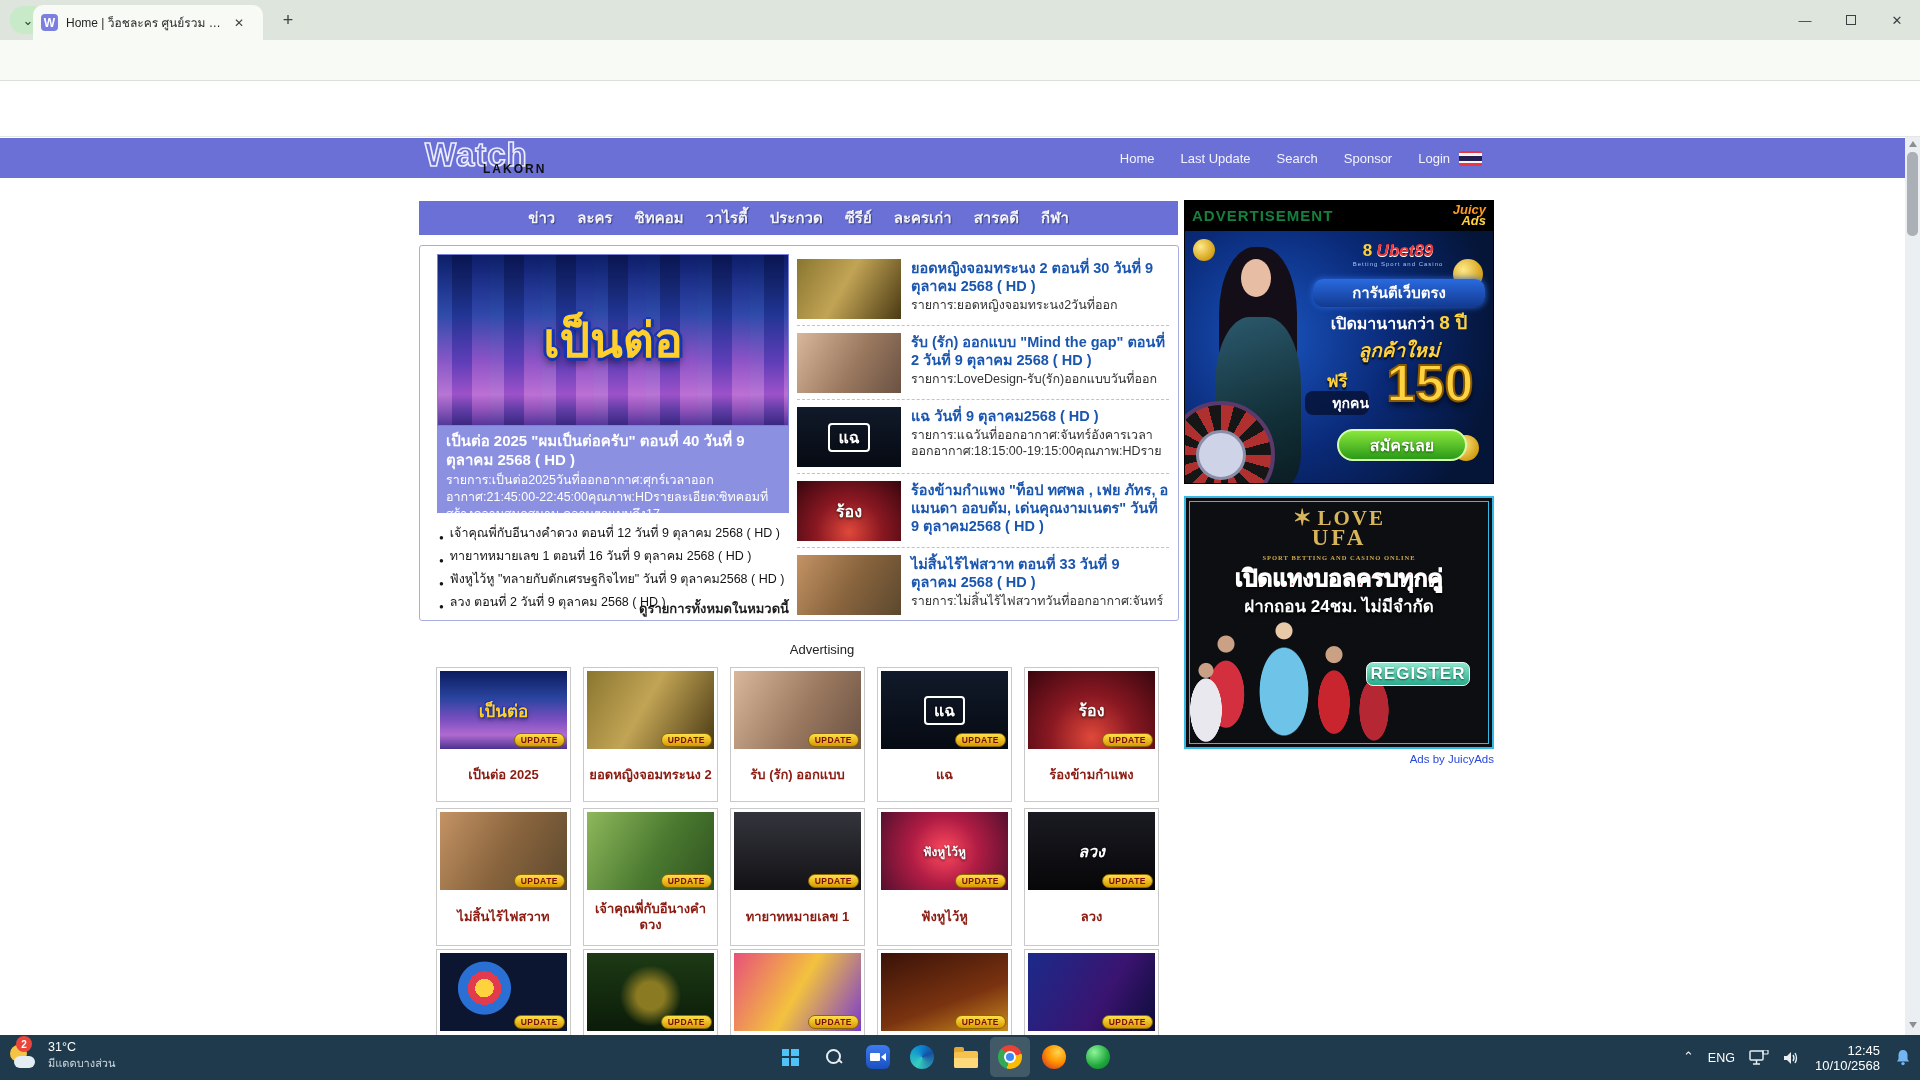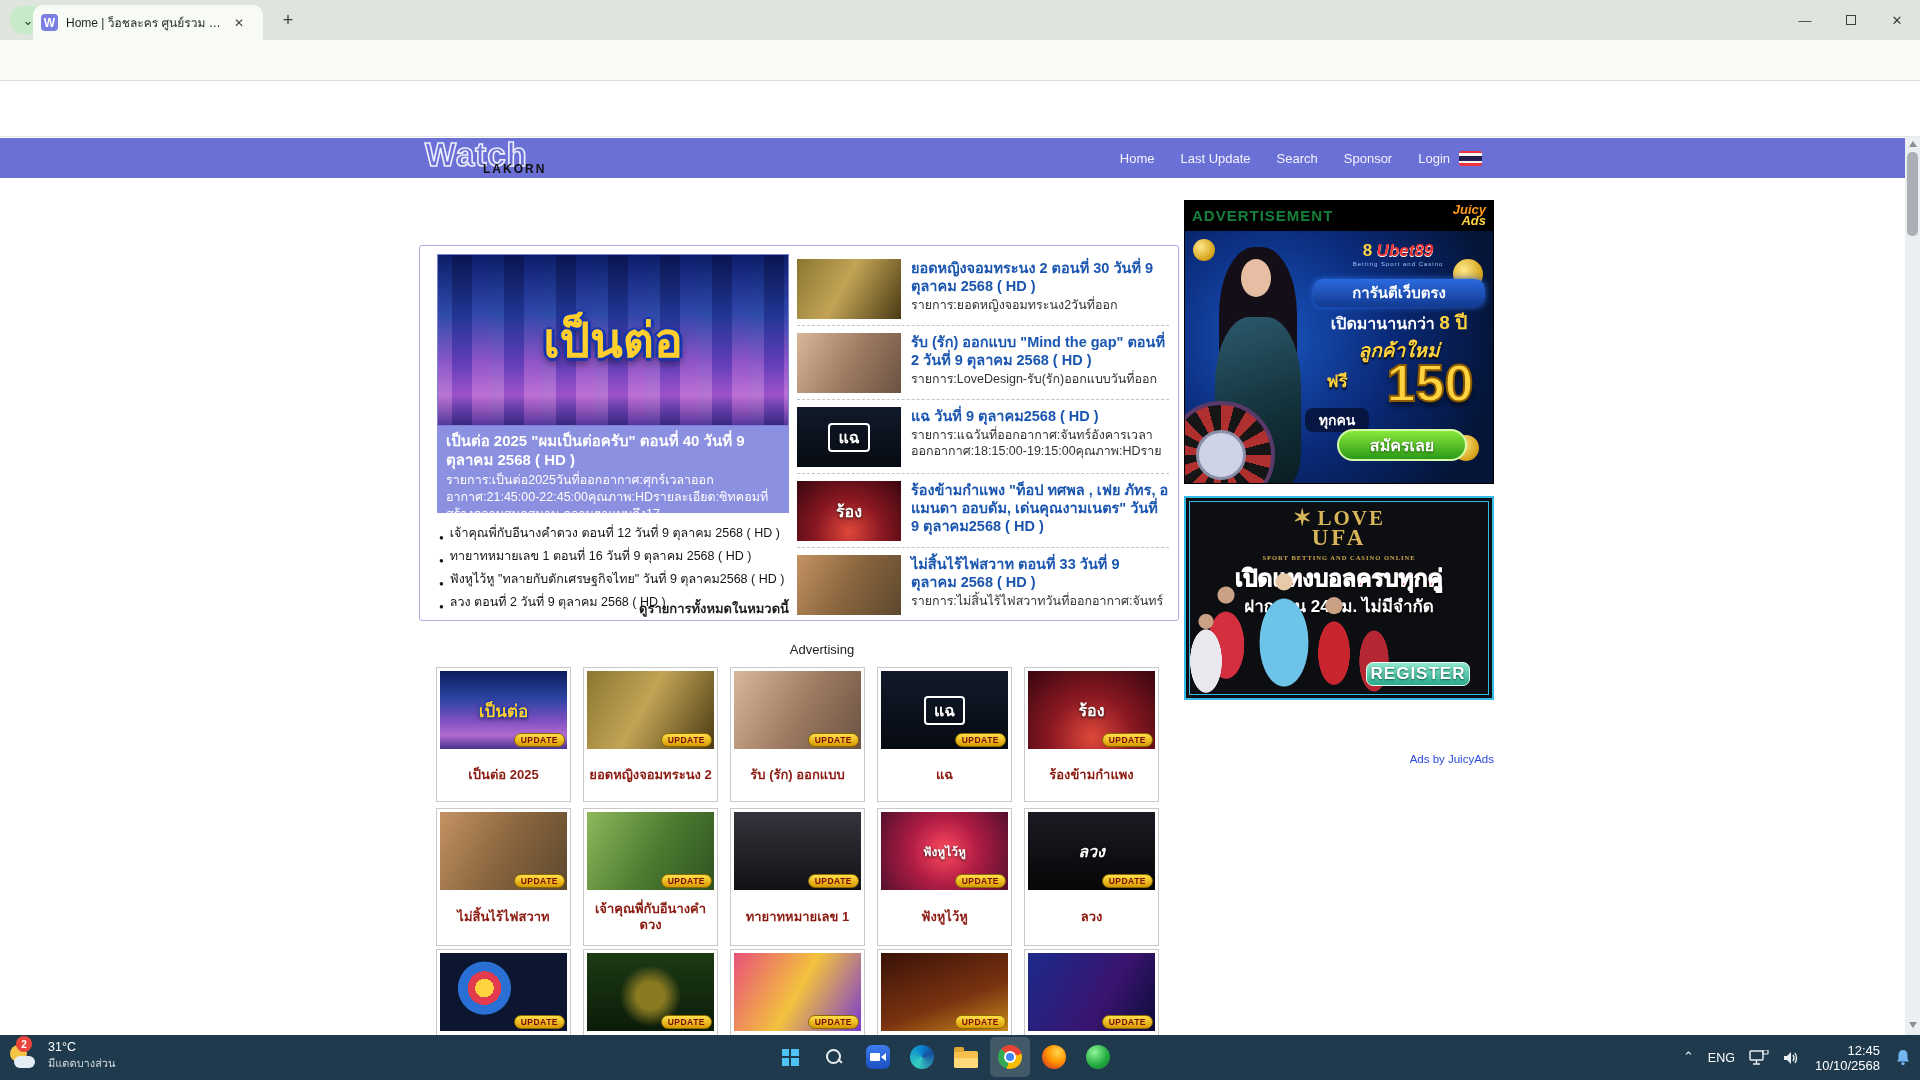--- a/index.html
+++ b/index.html
@@ -160,29 +160,29 @@
   .ubet .us { display:block; color:#9fc6ff; font-size:6px; letter-spacing:1px; }
   .adl1 { position:absolute; left:128px; top:48px; width:172px; text-align:center; color:#fff; font-weight:bold;
     font-size:15px; background:linear-gradient(180deg,#2a6ae0,#123a90); border-radius:10px; padding:2px 0;
     box-shadow:0 0 6px #2a6ae0; }
   .adl2 { position:absolute; left:118px; top:76px; width:192px; text-align:center; color:#fff; font-weight:bold; font-size:16px; }
   .adl2 b { color:#ffd23f; font-size:19px; }
   .adl3 { position:absolute; left:128px; top:104px; width:172px; text-align:center; color:#ffd23f;
     font-weight:900; font-size:19px; font-style:italic; text-shadow:0 2px 2px #000; }
   .adfree { position:absolute; left:126px; top:136px; width:52px; text-align:center; color:#ffd23f;
     font-weight:900; font-size:17px; text-shadow:0 2px 2px #000; }
-  .adevery { position:absolute; left:120px; top:160px; width:64px; text-align:center; color:#fff;
-    font-weight:bold; font-size:14px; background:rgba(6,16,50,.8); border-radius:8px; padding:1px 0;margin-top:17px; }
+  .adevery { position:absolute; left:120px; top:160px; width:64px; text-align:right; color:#fff;
+    font-weight:bold; font-size:14px; background:rgba(6,16,50,.8); border-radius:8px; padding:1px 0; }
   .adamount { position:absolute; left:182px; top:122px; width:126px; text-align:center; color:#ffd23f;
     font-weight:900; font-size:52px; -webkit-text-stroke:2px #8a5a00; text-shadow:0 4px 6px rgba(0,0,0,.7); }
   .adcta { position:absolute; left:152px; top:198px; width:130px; height:32px; border-radius:16px;
     background:linear-gradient(180deg,#8ae83c,#2a9a18); border:2px solid #d6ffab; color:#fff; font-weight:900;
     font-size:16px; display:flex; align-items:center; justify-content:center; text-shadow:0 1px 2px #145005; }
 
-  .bottom-ad { position:absolute; left:1184px; top:359px; width:310px; height:204px; background:#0c0e11;
+  .bottom-ad { position:absolute; left:1184px; top:359px; width:310px; height:253px; background:#0c0e11;
     border:2px solid #35b9e6; box-shadow:inset 0 0 0 3px #0c0e11, inset 0 0 0 4px #35b9e6; overflow:hidden; }
   .ufa-logo { position:absolute; left:0; top:10px; width:100%; text-align:center; color:#d8b45a;
     font-family:"Liberation Serif","DejaVu Serif",serif; font-weight:bold; line-height:20px; }
   .ufa-logo .star { position:static; color:#d8b45a; font-size:22px; margin-right:4px; }
   .ufa-l1 { font-size:21px; letter-spacing:2px; }
   .ufa-l2 { font-size:23px; letter-spacing:3px; }
   .ufa-tag { display:block; font-size:6.5px; letter-spacing:1px; color:#cfa94e; }
   .ufa-line1 { position:absolute; left:0; top:62px; width:100%; text-align:center; color:#e01616;
     font-weight:900; font-size:23px; -webkit-text-stroke:1px #fff; text-shadow:0 2px 3px #000; }
   .ufa-line2 { position:absolute; left:0; top:94px; width:100%; text-align:center; color:#fff;
@@ -314,20 +314,31 @@
     <div class="main-nav">
       <span>Home</span>
       <span>Last Update</span>
       <span>Search</span>
       <span>Sponsor</span>
       <span>Login</span>
     </div>
     <div class="flag"></div>
   </div>
 
+  <div class="catbar">
+    <span>ข่าว</span>
+    <span>ละคร</span>
+    <span>ซิทคอม</span>
+    <span>วาไรตี้</span>
+    <span>ประกวด</span>
+    <span>ซีรีย์</span>
+    <span>ละครเก่า</span>
+    <span>สารคดี</span>
+    <span>กีฬา</span>
+  </div>
 
   <div class="contentbox">
     <div class="feat-img th-pentor">
       <span class="feat-img-text">เป็นต่อ</span>
     </div>
     <div class="feat-block">
       <div class="feat-title">เป็นต่อ 2025 "ผมเป็นต่อครับ" ตอนที่ 40 วันที่ 9 ตุลาคม 2568 ( HD )</div>
       <div class="feat-desc">รายการ:เป็นต่อ2025วันที่ออกอากาศ:ศุกร์เวลาออกอากาศ:21:45:00-22:45:00คุณภาพ:HDรายละเอียด:ซิทคอมที่สร้างความสนุกสนาน ความฮาแบบถึง17</div>
     </div>
     <div class="feat-bullets">

